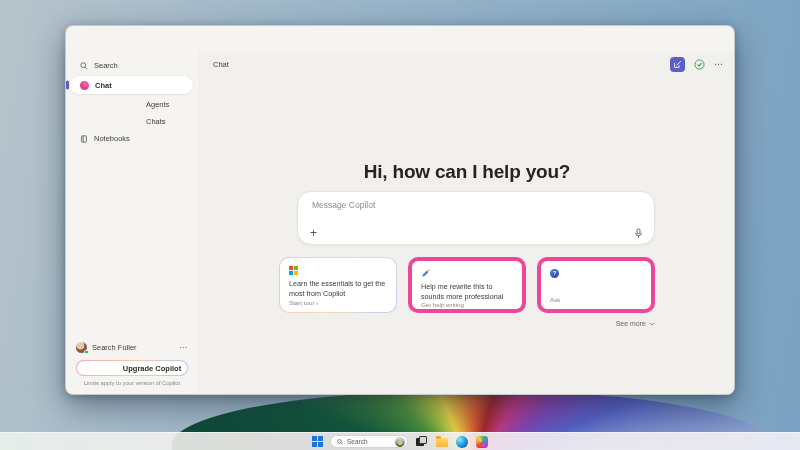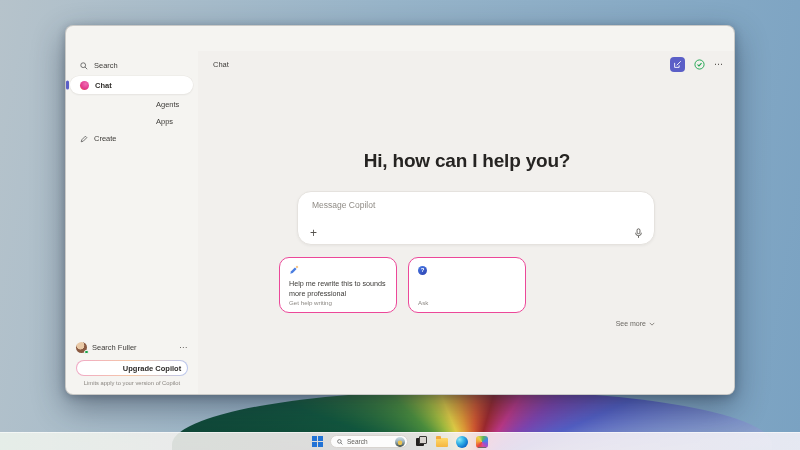--- a/index.html
+++ b/index.html
@@ -31,21 +31,21 @@
   .ctl { font-size:8px; line-height:1; cursor:default; }
   .ctl.close { font-size:7.5px; }
 
   .app-body { position:absolute; top:25px; left:0; right:0; bottom:0; display:flex; }
 
   
   .sidebar { width:132px; display:flex; flex-direction:column; padding:6px 0 8px; position:relative; }
   .srow { height:17px; display:flex; align-items:center; gap:6px; padding:0 12px 0 14px;
           font-size:7.5px; color:#3f3d3a; }
   .srow .chev { margin-left:auto; display:flex; }
-  .srow.sub { padding-left:42px;gap:48px; }
+  .srow.sub { padding-left:32px;gap:48px; }
   .chat-wrap { position:relative; margin:2px 0 2px; }
   .accent-bar { position:absolute; left:0; top:50%; transform:translateY(-50%);
     width:2.5px; height:9px; border-radius:2px; }
   .chat-pill { margin:0 5px 0 4px; height:18px; background:#fff; border-radius:9px;
     display:flex; align-items:center; gap:6px; padding:0 10px; font-size:7.5px; font-weight:600;
     color:#2f2d2a; box-shadow:0 0 0 .5px #e9e7e3, 0 1px 2px rgba(0,0,0,.07); }
   .chat-ball { width:9px; height:9px; border-radius:50%;
     background:radial-gradient(circle at 62% 32%,#ef6db0,#e23a8e 58%,#e4632f 100%); }
   .side-spacer { flex:1; }
   .account-row { height:18px; display:flex; align-items:center; gap:5px; padding:0 10px; font-size:7.5px; color:#3f3d3a; }
@@ -63,32 +63,32 @@
 
   
   .main { flex:1; background:#f2f0ed; position:relative; }
   .main-header { position:absolute; top:0; left:0; right:0; height:26px; display:flex;
     align-items:center; padding:0 11px 0 15px; font-size:7.5px; color:#3f3d3a; }
   .header-actions { margin-left:auto; display:flex; align-items:center; gap:9px; }
   .compose-btn { width:15px; height:15px; border-radius:4px; display:flex; align-items:center; justify-content:center; }
   .hdr-dots { font-size:9px; color:#55524e; }
 
   .center-col { position:absolute; left:81px; top:0; width:376px; height:100%; }
-  .greeting { position:absolute; top:99px; left:0; right:0; text-align:center;
+  .greeting { position:absolute; top:110px; left:0; right:0; text-align:center;
     font-size:19px; font-weight:700; color:#262422; letter-spacing:-.2px; }
   .composer { position:absolute; top:140px; left:18px; right:0; height:54px; background:#fff;
     border:1px solid #e5e2de; border-radius:14px; box-shadow:0 1px 3px rgba(0,0,0,.05); }
   .composer input { position:absolute; top:8px; left:14px; right:14px; border:none; outline:none;
     background:transparent; font-size:8.5px; color:#3f3d3a; font-family:inherit; }
   .composer input::placeholder { color:#908c86; }
   .plus-btn { position:absolute; left:12px; bottom:5px; font-size:12px; color:#55524e; line-height:1; }
   .mic-btn { position:absolute; right:11px; bottom:5px; display:flex; }
 
   .cards { position:absolute; top:206px; left:0; right:0; display:flex; gap:11px; }
-  .card { width:118px; height:56px; background:#fff; border:1px solid #ec4899; border-radius:10px;
+  .card { width:118px; height:56px; background:#fff; border:4px solid #ec4899; border-radius:10px;
     padding:7px 9px 6px; display:flex; flex-direction:column; }
   .card.gradient { border:1px solid transparent;
     background:linear-gradient(#fff,#fff) padding-box,
                linear-gradient(120deg,#f3bfd4,#f8d9b4,#bdd0f2) border-box; }
   .card-icon { height:10px; margin-bottom:4px; display:flex; align-items:center; }
   .card-text { font-size:7.2px; line-height:1.35; color:#3b3936; }
   .card-action { margin-top:auto; font-size:6.2px; color:#8c8883; }
   .ms-grid { display:grid; grid-template-columns:4px 4px; grid-template-rows:4px 4px; gap:1px; }
   .q-circle { width:9px; height:9px; border-radius:50%; display:flex; align-items:center; justify-content:center;
     background:linear-gradient(145deg,#4a7de8,#2b3fae); color:#fff; font-size:6px; font-weight:700; }
@@ -165,36 +165,37 @@
                 <path d="M1 1l3 3 3-3" fill="none" stroke="#6b6863" stroke-width="1"></path>
               </svg>
           </span>
         </div>
 
         <div class="srow sub">
           <svg width="8" height="8" viewBox="0 0 10 10">
             <circle cx="5" cy="5" r="3.6" fill="none" stroke="#555" stroke-width="1"></circle>
             <path d="M5 3v2.2l1.6 1" fill="none" stroke="#555" stroke-width="1"></path>
           </svg>
-          <span>Apps</span>
+          <span>Chats</span>
           <span class="chev">
             <svg width="7" height="5" viewBox="0 0 8 5">
                 <path d="M1 1l3 3 3-3" fill="none" stroke="#6b6863" stroke-width="1"></path>
               </svg>
           </span>
         </div>
 
 
-
         <div class="srow">
           <svg width="8" height="8" viewBox="0 0 10 10">
-            <path d="M1.5 8.5l.8-2.6 4.4-4.4 1.8 1.8-4.4 4.4z" fill="none" stroke="#555" stroke-width="1"></path>
+            <rect x="2" y="1" width="6" height="8" rx="1" fill="none" stroke="#555" stroke-width="1"></rect>
+            <line x1="4" y1="1" x2="4" y2="9" stroke="#555" stroke-width="1"></line>
           </svg>
-          <span>Create</span>
-        </div>
+          <span>Notebooks</span>
+        </div>
+
 
 
         <div class="side-spacer"></div>
 
         <div class="account-row">
           <div class="avatar">
             <div class="presence" style="background:#16a34a;"></div>
           </div>
           <span>Search Fuller</span>
           <span class="acct-dots">⋯</span>
@@ -231,20 +232,32 @@
             <span class="mic-btn">
               <svg width="9" height="11" viewBox="0 0 10 12">
                 <rect x="3.4" y="0.8" width="3.2" height="5.4" rx="1.6" fill="none" stroke="#55524e" stroke-width="1"></rect>
                 <path d="M1.8 5.2a3.2 3.2 0 0 0 6.4 0" fill="none" stroke="#55524e" stroke-width="1"></path>
                 <line x1="5" y1="8.6" x2="5" y2="10.8" stroke="#55524e" stroke-width="1"></line>
               </svg>
             </span>
           </div>
 
           <div class="cards">
+            <div class="card gradient">
+              <div class="card-icon">
+                <div class="ms-grid">
+                  <span style="background:#f25022;"></span>
+                    <span style="background:#7fba00;"></span>
+                  <span style="background:#00a4ef;"></span>
+                    <span style="background:#ffb900;"></span>
+                </div>
+              </div>
+              <div class="card-text">Learn the essentials to get the most from Copilot</div>
+              <div class="card-action">Start tour ›</div>
+            </div>
 
             <div class="card">
               <div class="card-icon">
                 <svg width="10" height="10" viewBox="0 0 12 12">
                   <path d="M1.5 10.5l1-3 4.6-4.6 2 2-4.6 4.6z" fill="#4a7de0"></path>
                   <path d="M9.6 0.6l.5 1.3 1.3.5-1.3.5-.5 1.3-.5-1.3-1.3-.5 1.3-.5z" fill="#f2a33c"></path>
                 </svg>
               </div>
               <div class="card-text">Help me rewrite this to sounds more professional</div>
               <div class="card-action">Get help writing</div>

